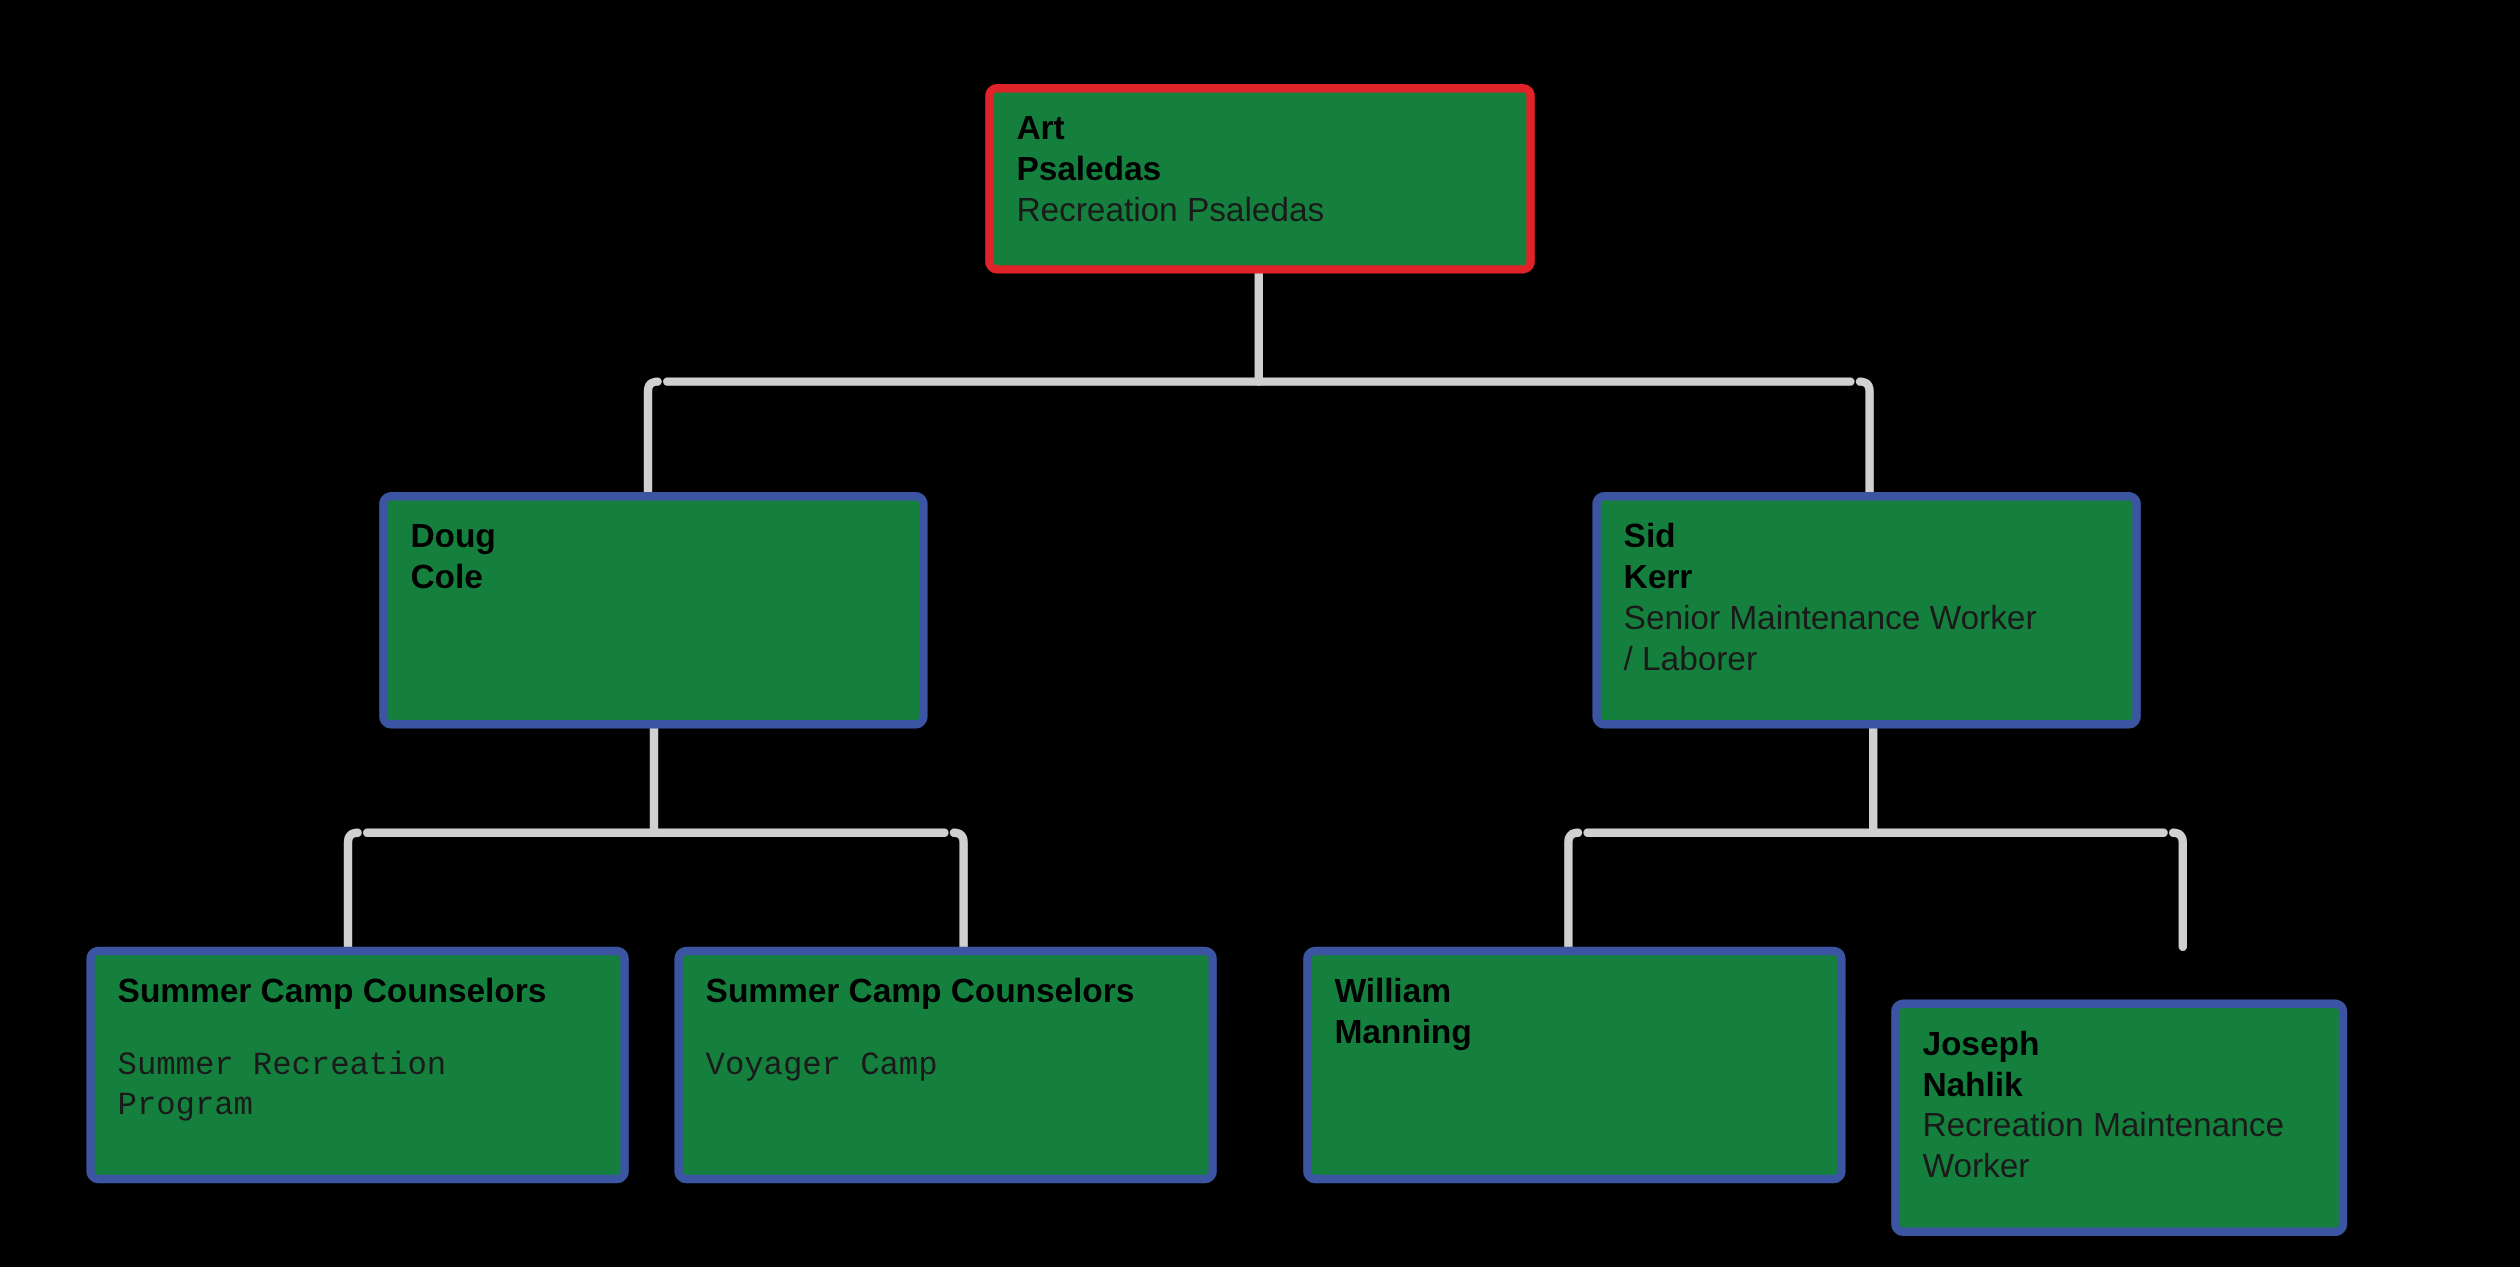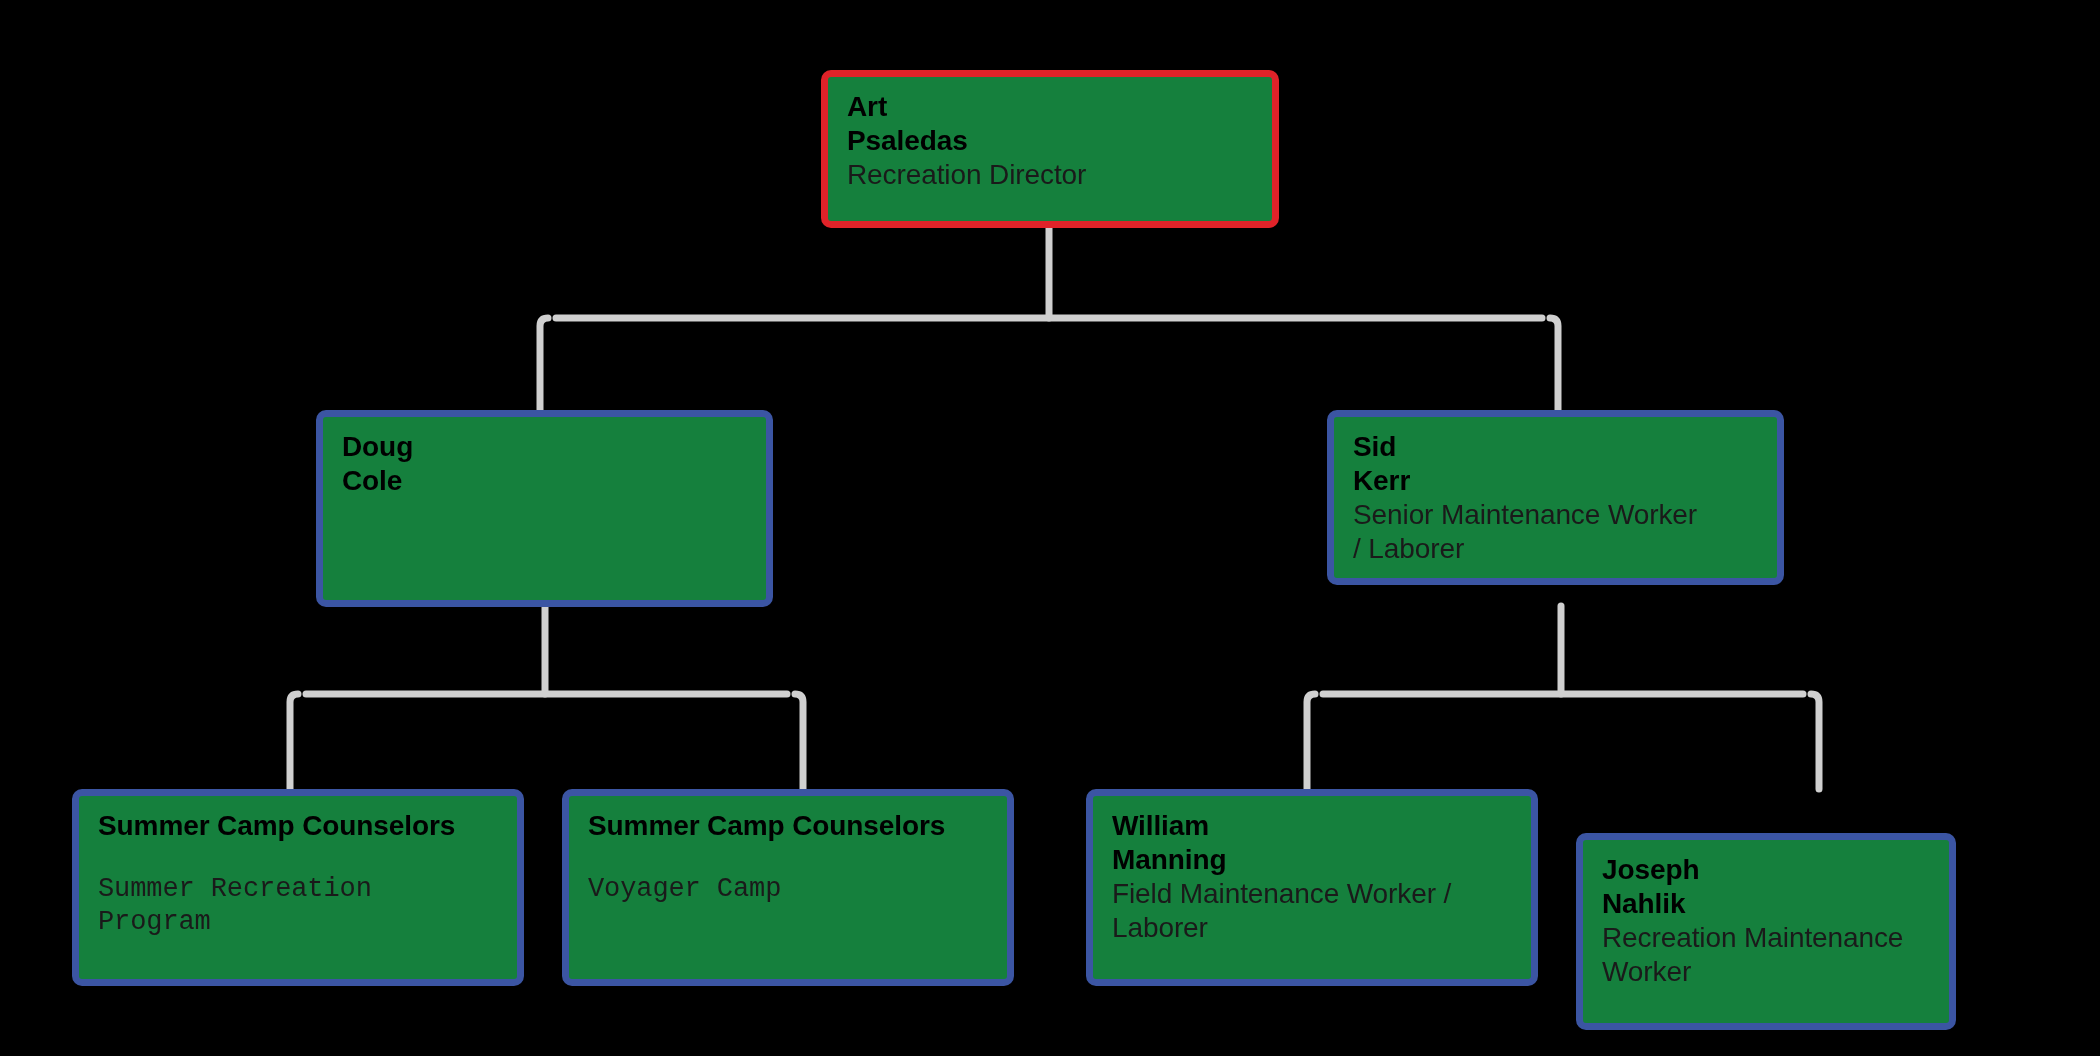--- a/index.html
+++ b/index.html
@@ -86,32 +86,32 @@
       <path d="M 1323 694 L 1803 694"></path>
       <path d="M 1315 694 Q 1307 694 1307 702 L 1307 789"></path>
       <path d="M 1811 694 Q 1819 694 1819 702 L 1819 789"></path>
     </g>
   </svg>
 
   <div class="node" style="left:821px; top:70px; width:458px; height:158px; border-color:#e02329;">
     <div class="node-inner">
       <div class="node-name">Art
 Psaledas</div>
-      <div class="node-title">Recreation Director</div>
+      <div class="node-title">Recreation Psaledas</div>
     </div>
   </div>
 
   <div class="node" style="left:316px; top:410px; width:457px; height:197px; border-color:#3b55a3;">
     <div class="node-inner">
       <div class="node-name">Doug
 Cole</div>
     </div>
   </div>
 
-  <div class="node" style="left:1327px; top:410px; width:457px; height:175px; border-color:#3b55a3;">
+  <div class="node" style="left:1327px; top:410px; width:457px; height:197px; border-color:#3b55a3;">
     <div class="node-inner">
       <div class="node-name">Sid
 Kerr</div>
       <div class="node-title">Senior Maintenance Worker
 / Laborer</div>
     </div>
   </div>
 
   <div class="node role-group" style="left:72px; top:789px; width:452px; height:197px; border-color:#3b55a3;">
     <div class="node-inner">
@@ -125,22 +125,20 @@
     <div class="node-inner">
       <div class="node-name">Summer Camp Counselors</div>
       <div class="node-title">Voyager Camp</div>
     </div>
   </div>
 
   <div class="node" style="left:1086px; top:789px; width:452px; height:197px; border-color:#3b55a3;">
     <div class="node-inner">
       <div class="node-name">William
 Manning</div>
-      <div class="node-title">Field Maintenance Worker /
-Laborer</div>
     </div>
   </div>
 
   <div class="node" style="left:1576px; top:833px; width:380px; height:197px; border-color:#3b55a3;">
     <div class="node-inner">
       <div class="node-name">Joseph
 Nahlik</div>
       <div class="node-title">Recreation Maintenance
 Worker</div>
     </div>

